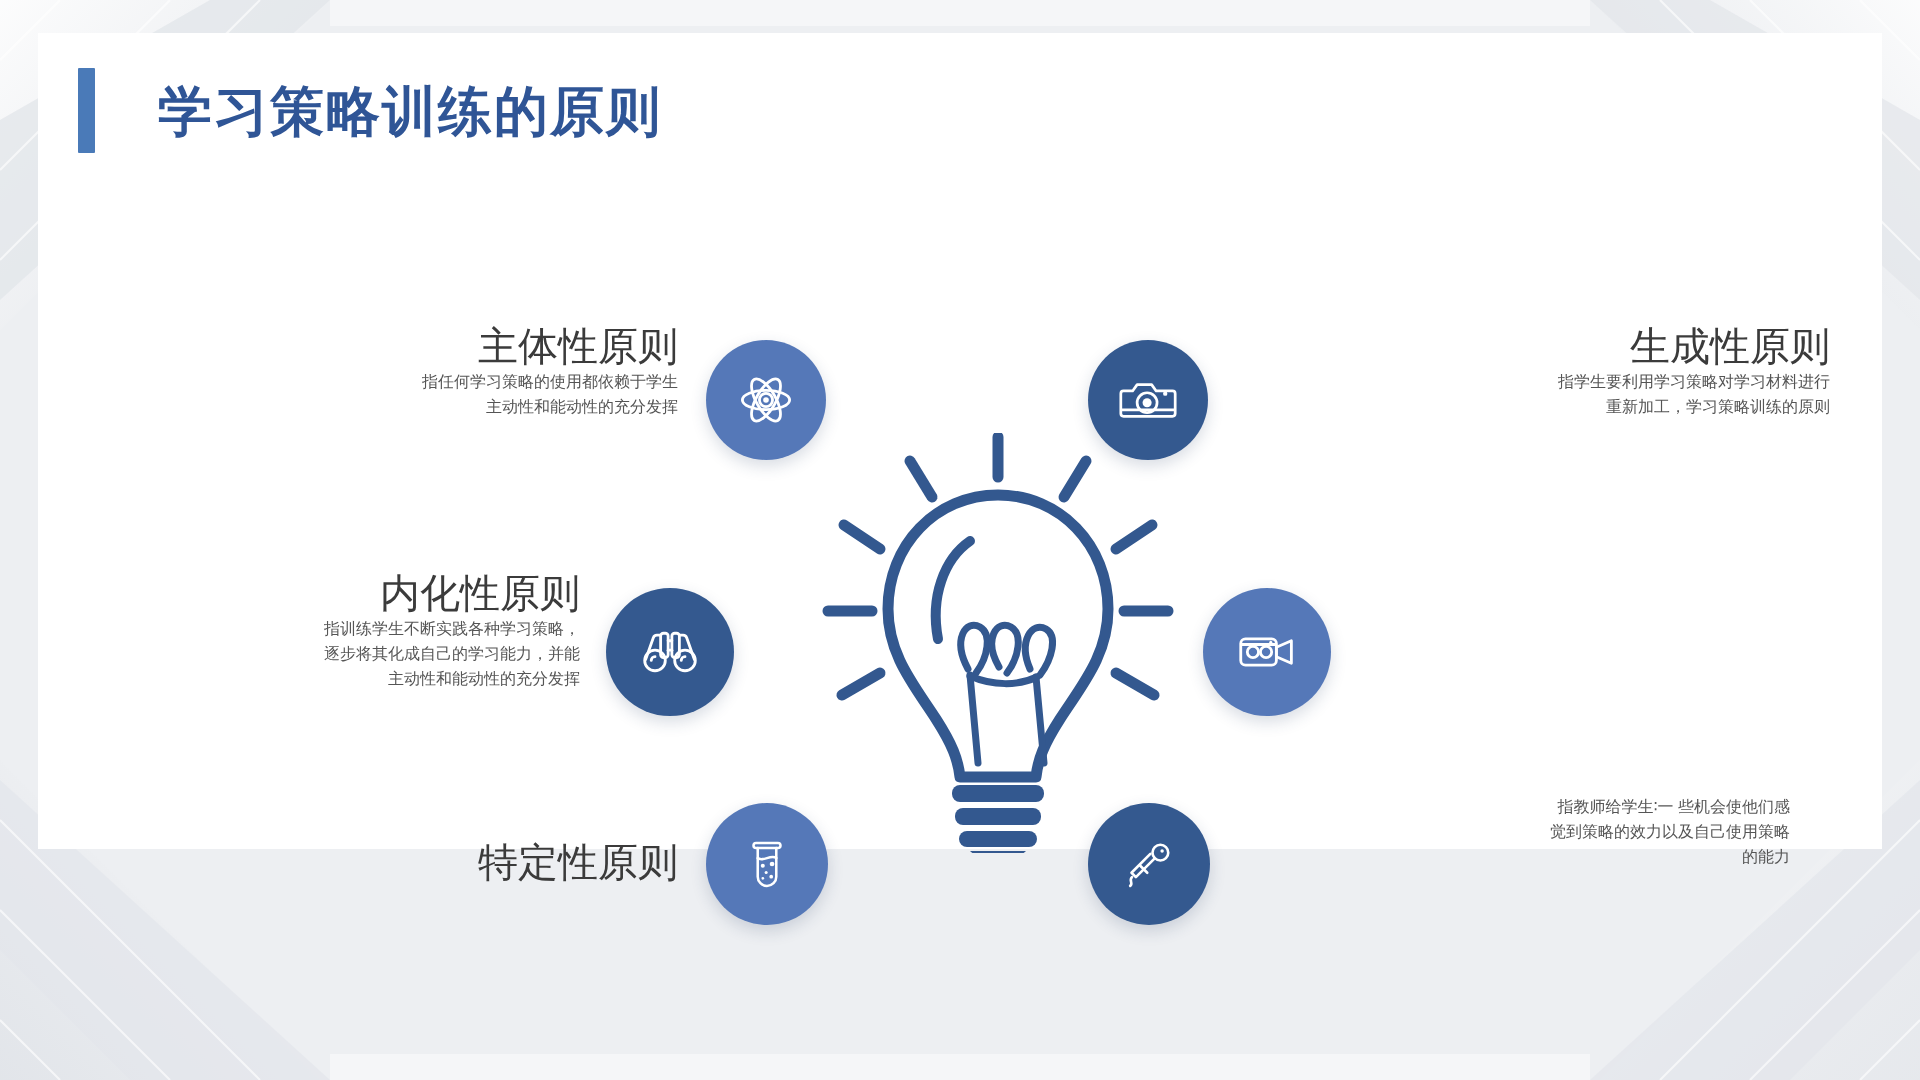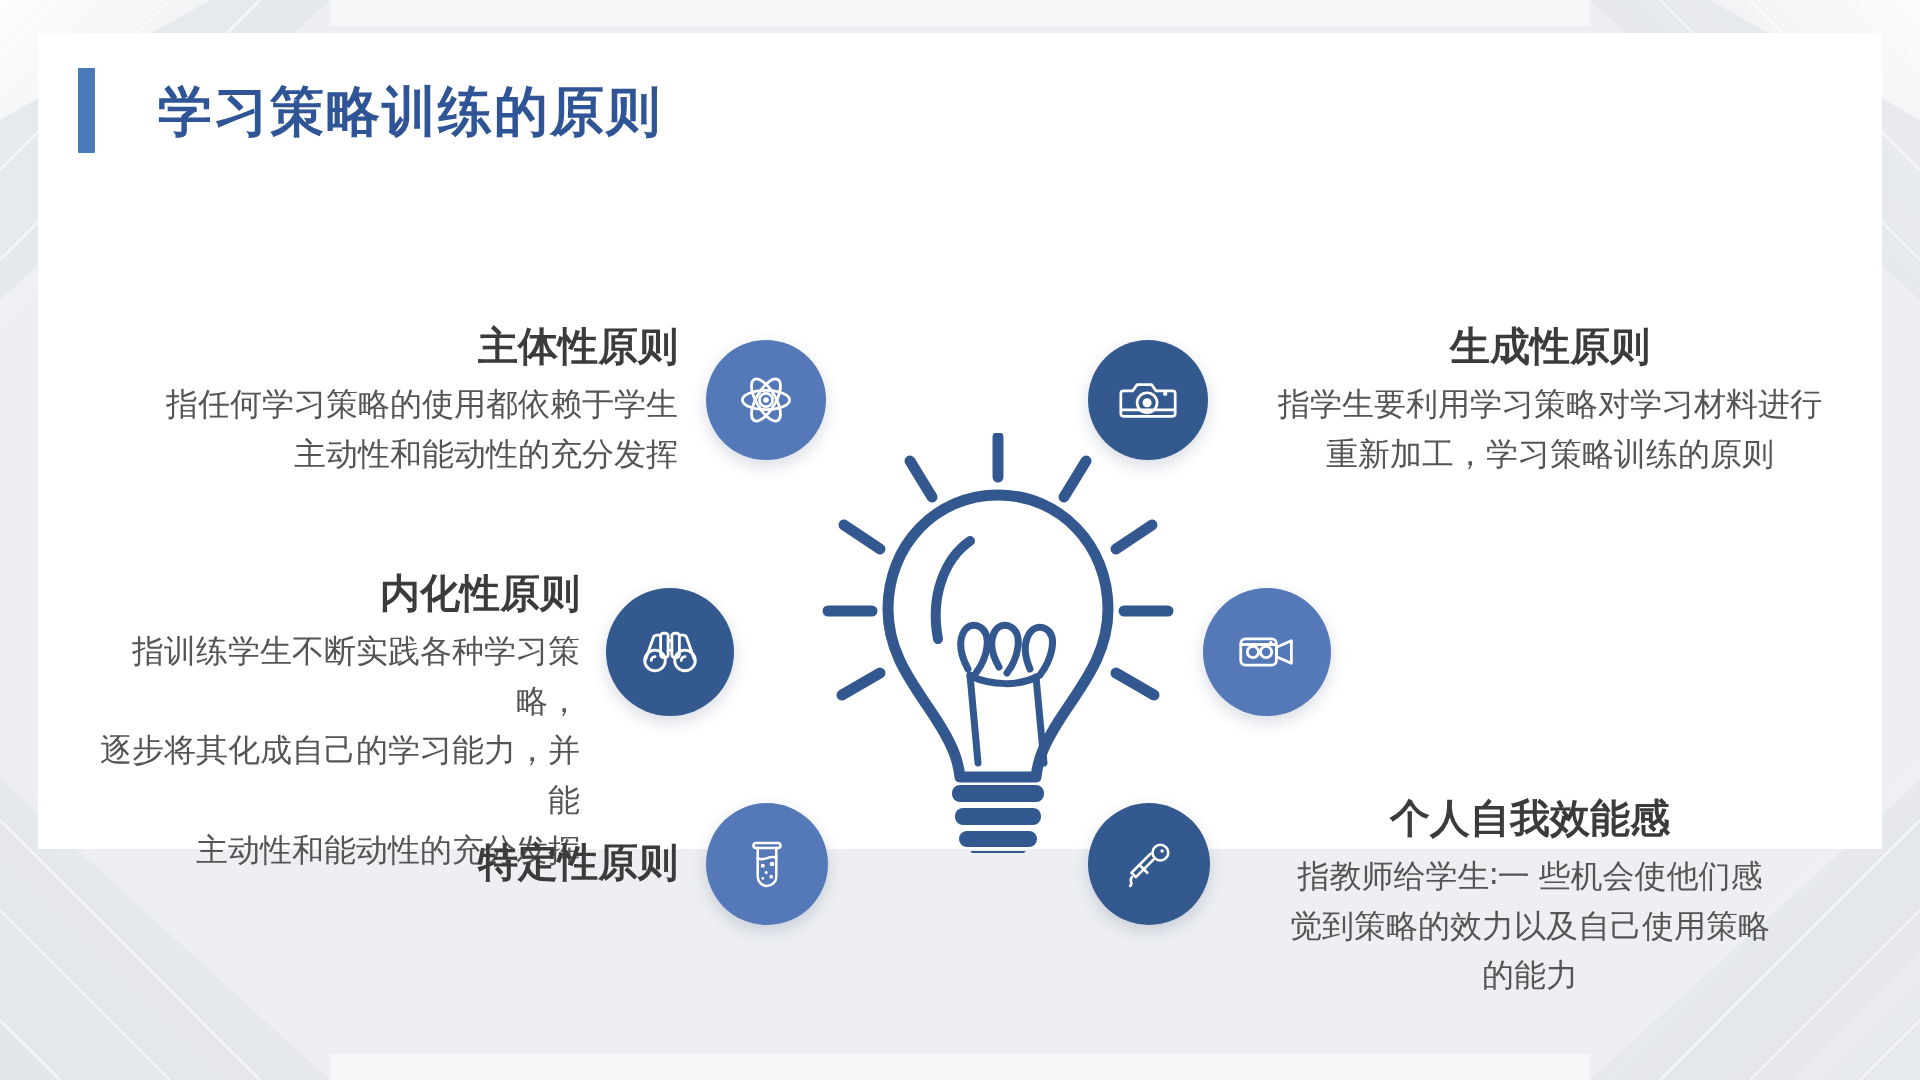--- a/index.html
+++ b/index.html
@@ -87,34 +87,33 @@
   .icon-circle svg {
     display: block;
   }
 
   
   .principle {
     position: absolute;
   }
   .p-head {
     font-size: 40px;
-    font-weight: bold;
+    font-weight: normal;
     color: #3b3b3b;
     line-height: 1.18;
     white-space: nowrap;
   }
   .p-body {
-    margin-top: 10px;
-    font-size: 32px;
+    font-size: 16px;
     color: #555555;
     line-height: 1.55;
     white-space: pre-line;
   }
   .align-right { text-align: right; }
-  .align-left  { text-align: center; }
+  .align-left  { text-align: right; }
 </style>
 </head>
 <body>
 
 <div class="slide">
 
   <div class="bg-deco">
     <svg viewBox="0 0 1920 1080" preserveAspectRatio="none" xmlns="http://www.w3.org/2000/svg">
       <defs>
         <linearGradient id="gA" x1="0" y1="0" x2="1" y2="1">
@@ -314,20 +313,19 @@
             <circle cx="45" cy="19" r="9"></circle>
             <path d="M38.5 25.5 L17 47 l-5 -5 L33.5 20.5"></path>
             <line x1="22" y1="34" x2="30" y2="42"></line>
             <path d="M12.5 47 c -4 4, 2 7, -2 10"></path>
           </g>
           <circle cx="47" cy="17" r="2" fill="#ffffff"></circle>
         </svg>
       </span>
     </div>
     <div class="principle align-left" style="left:1232px; top:762px; width:520px;">
-      <div class="p-head">个人自我效能感</div>
       <div class="p-body">指教师给学生∶一 些机会使他们感
 觉到策略的效力以及自己使用策略
 的能力</div>
     </div>
 
   </div>
 </div>
 
 </body></html>

